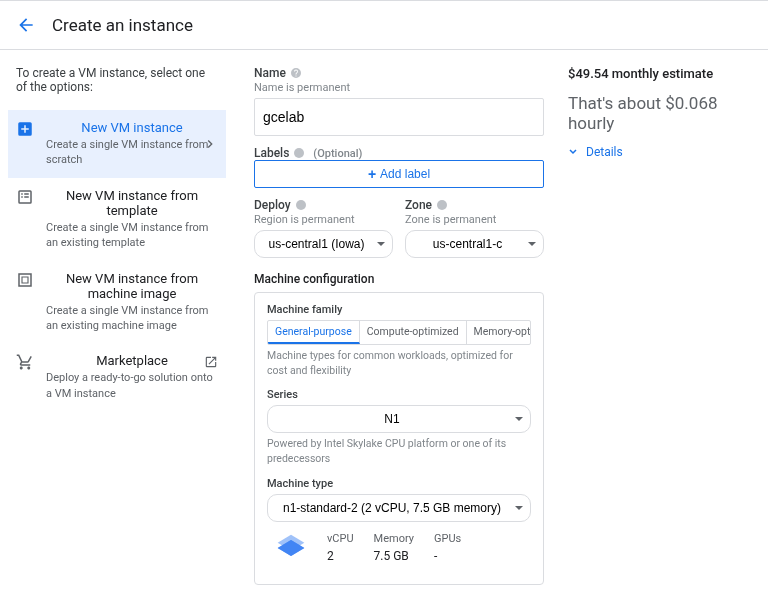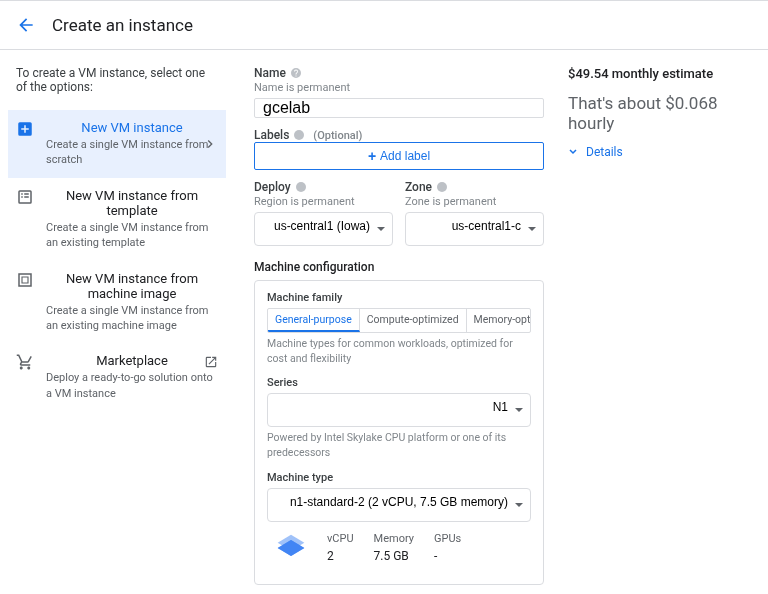--- a/index.html
+++ b/index.html
@@ -19,25 +19,25 @@
 .opt-title { font-size: 13px; font-weight: 400; color: #202124; text-align: center; }
 .opt-desc { font-size: 11px; color: #5f6368; margin-top: 2px; line-height: 1.4; }
 .chevron { width: 16px; height: 16px; fill: #5f6368; position: absolute; right: 8px; top: 50%; transform: translateY(-50%); }
 .launch-icon { width: 14px; height: 14px; fill: #5f6368; position: absolute; right: 8px; top: 12px; }
 .main { flex: 1; padding: 16px 20px; display: flex; }
 .form { width: 290px; }
 .estimate { flex: 1; padding-left: 24px; }
 .field-label { font-size: 12px; font-weight: 500; color: #3c4043; display: flex; align-items: center; gap: 4px; }
 .help-icon { width: 12px; height: 12px; fill: #bdc1c6; }
 .sub-label { font-size: 11px; color: #80868b; margin-top: 1px; margin-bottom: 4px; }
-.text-input { width: 100%; border: 1px solid #dadce0; padding: 0 8px; font-size: 16px; border-radius: 2px; }
+.text-input { width: 100%; border: 1px solid #dadce0; padding: 10px 8px; font-size: 14px; border-radius: 2px; }
 .add-label-btn { width: 100%; border: 1px solid #1a73e8; color: #1a73e8; background: #fff; padding: 5px; font-size: 12px; cursor: pointer; border-radius: 2px; display: flex; align-items: center; justify-content: center; gap: 4px; }
 .row-2 { display: flex; gap: 12px; }
 .row-2 > div { flex: 1; }
-.select { width: 100%; border: 1px solid #dadce0; padding: 6px 22px 12px 8px; font-size: 12px; border-radius: 4px; background: #fff; appearance: none; position: relative; cursor: pointer; text-align: right; }
+.select { width: 100%; border: 1px solid #dadce0; padding: 6px 22px 6px 8px; font-size: 12px; border-radius: 10px; background: #fff; appearance: none; position: relative; cursor: pointer; text-align: center; }
 .select-wrap { position: relative; }
 .select-wrap::after { content: ''; position: absolute; right: 8px; top: 50%; transform: translateY(-50%); border: 4px solid transparent; border-top-color: #5f6368; margin-top: 2px; }
 .section-title { font-size: 12px; font-weight: 500; margin: 14px 0 6px 0; }
 .config-box { border: 1px solid #dadce0; border-radius: 4px; padding: 10px 12px; }
 .small-label { font-size: 11px; font-weight: 500; color: #3c4043; margin-bottom: 4px; }
 .tabs { display: flex; border: 1px solid #dadce0; border-radius: 2px; overflow: hidden; }
 .tab { flex: none; padding: 4px 7px; font-size: 10.5px; color: #5f6368; border-right: 1px solid #dadce0; cursor: pointer; text-align: center; }
 .tab:last-child { border-right: none; }
 .tab.active { color: #1a73e8; border-bottom: 2px solid #1a73e8; }
 .tiny-text { font-size: 10.5px; color: #80868b; margin-top: 4px; line-height: 1.4; }

